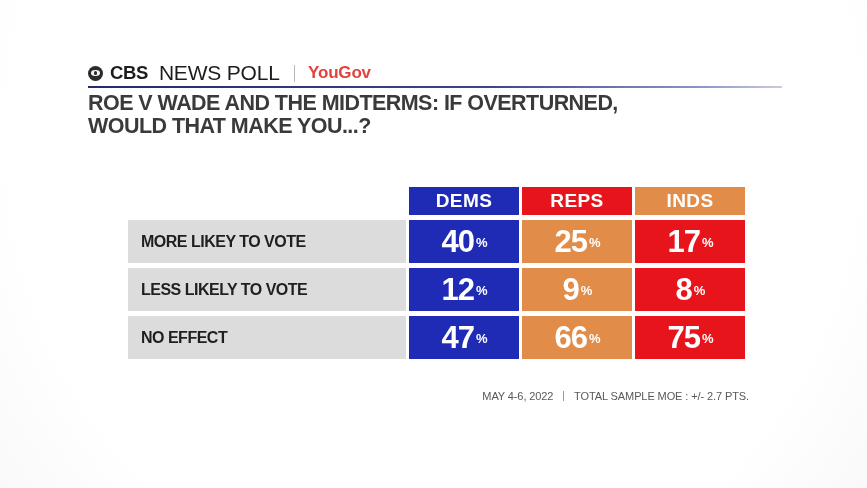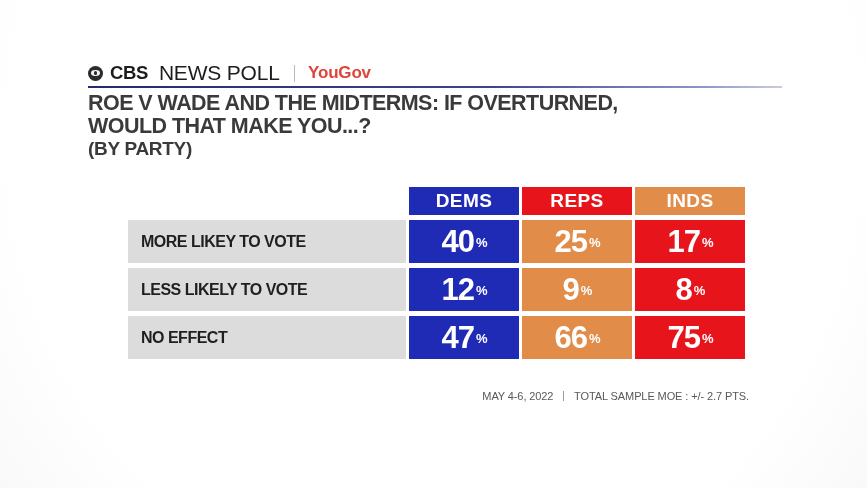--- a/index.html
+++ b/index.html
@@ -295,21 +295,20 @@
       <span class="brand-poll">NEWS POLL</span>
       <span class="brand-sep"></span>
       <span class="brand-yougov">YouGov</span>
     </div>
 
     <div class="rule"></div>
 
     <div class="title">
       <span>ROE V WADE AND THE MIDTERMS: IF OVERTURNED,</span><br>
       <span>WOULD THAT MAKE YOU...?</span>
-      <span class="sub">(BY PARTY)</span>
     </div>
 
     <div class="table">
 
       <div class="trow head-row">
         <div class="label-cell spacer"></div>
         <div class="data-cell c-dem">DEMS</div>
         <div class="data-cell c-rep">REPS</div>
         <div class="data-cell c-ind">INDS</div>
       </div>

